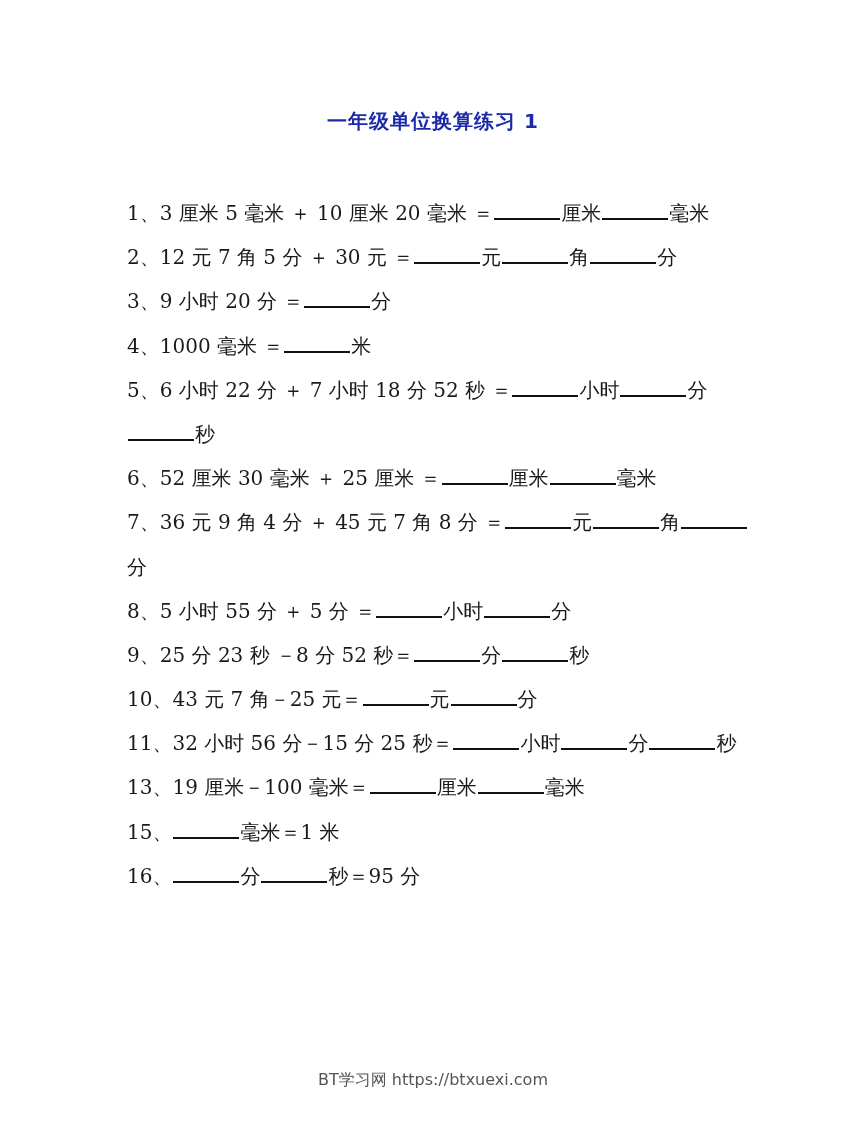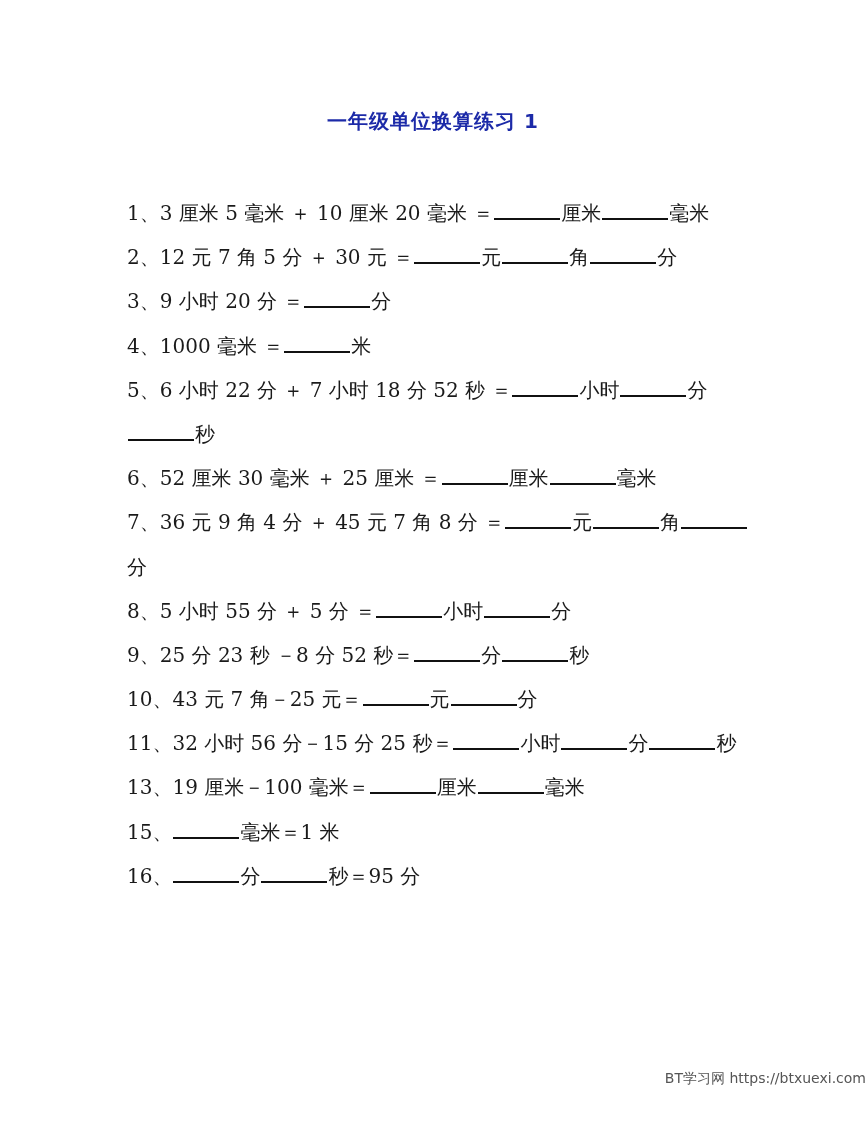--- a/index.html
+++ b/index.html
@@ -6,22 +6,22 @@
   body { width: 866px; height: 1122px; position: relative; overflow: hidden;
          font-family: "DejaVu Serif", "Liberation Serif", serif; color: #1a1a1a; }
   .title { position: absolute; top: 108px; left: 0; width: 866px; text-align: center;
            font-family: "DejaVu Sans", "Liberation Sans", sans-serif; font-weight: bold;
            font-size: 20px; color: #1c2aa8; letter-spacing: 1px; }
   .questions { position: absolute; top: 196px; left: 127px; width: 620px; }
   .line { height: 44.2px; line-height: 34px; font-size: 20px; white-space: nowrap; }
   .line span { vertical-align: baseline; }
   .blank { display: inline-block; width: 66px; border-bottom: 2px solid #111;
            height: 22px; vertical-align: -4px; margin: 0 1px; }
-  .footer { position: absolute; top: 1070px; left: 0; width: 866px; text-align: right;
-            font-family: "DejaVu Sans", "Liberation Sans", sans-serif; font-size: 14px;
+  .footer { position: absolute; top: 1070px; left: 0; width: 866px; text-align: center;
+            font-family: "DejaVu Sans", "Liberation Sans", sans-serif; font-size: 16px;
             color: #555; }
 </style>
 </head>
 <body>
 
 <div class="title">一年级单位换算练习 1</div>
 
 <div class="questions" id="questions">
     <div class="line"><span>1、3 厘米 5 毫米 ＋ 10 厘米 20 毫米 ＝</span><span class="blank"></span><span>厘米</span><span class="blank"></span><span>毫米</span></div>
     <div class="line"><span>2、12 元 7 角 5 分 ＋ 30 元 ＝</span><span class="blank"></span><span>元</span><span class="blank"></span><span>角</span><span class="blank"></span><span>分</span></div>

